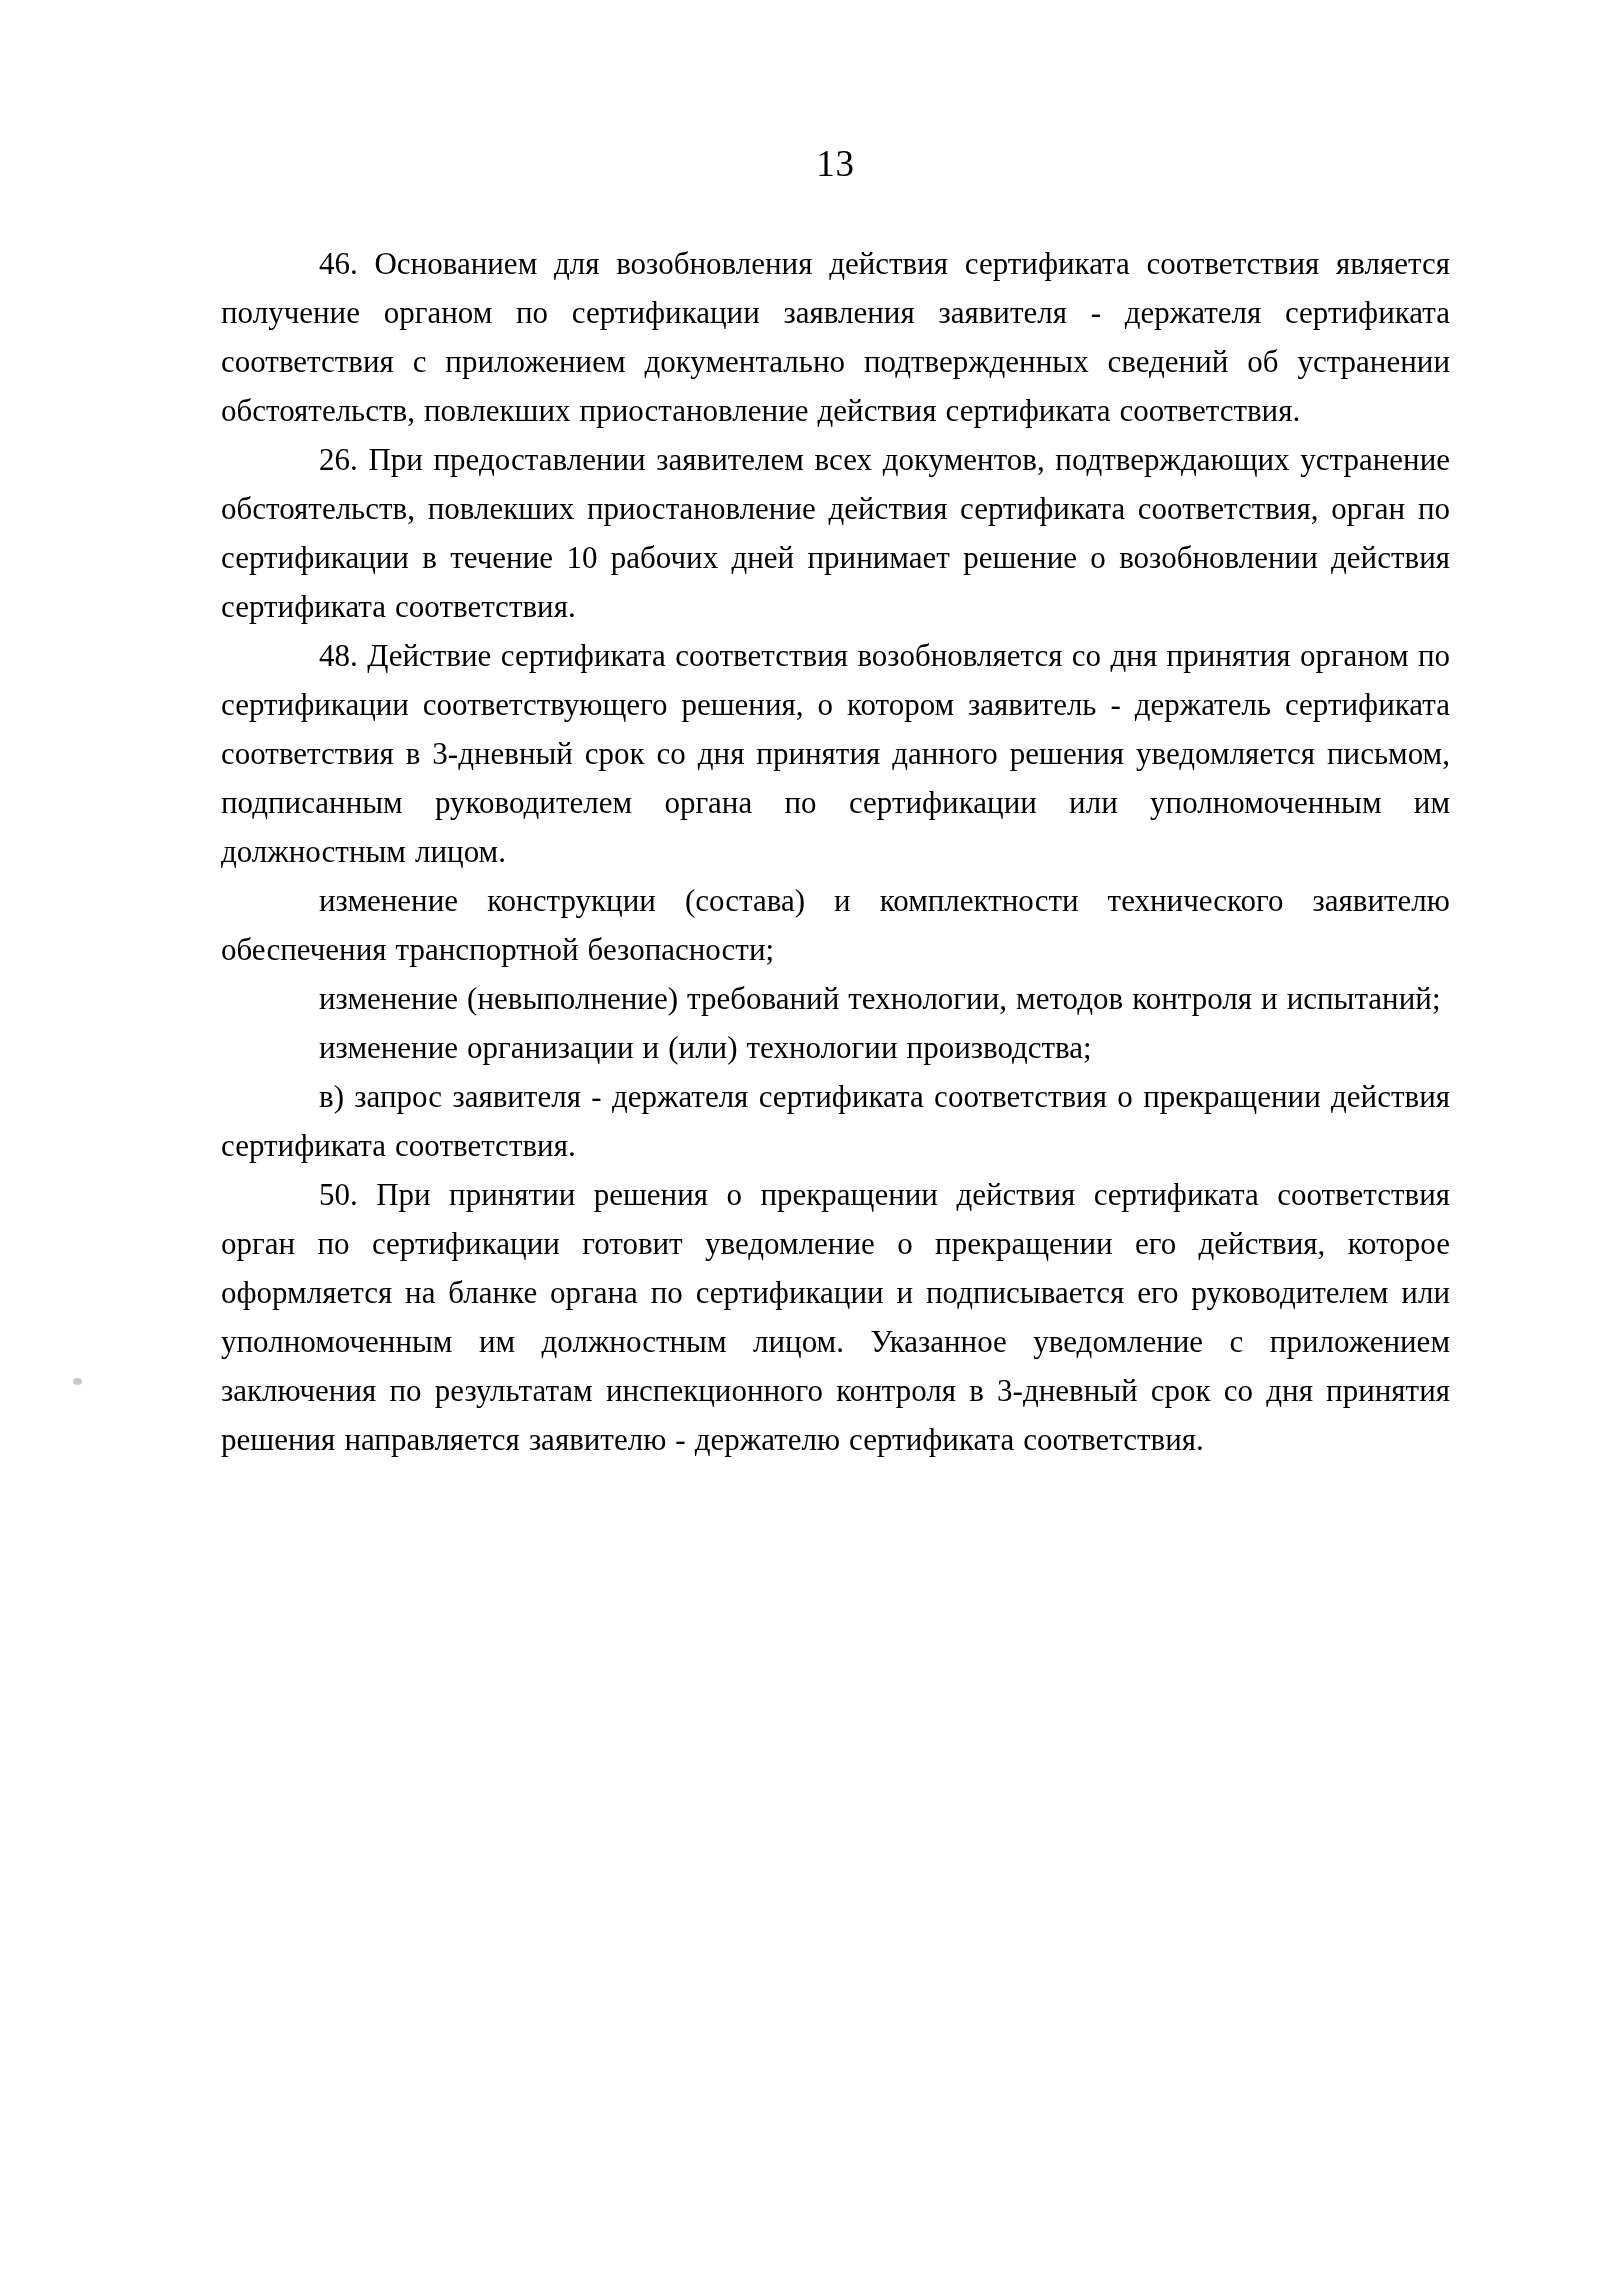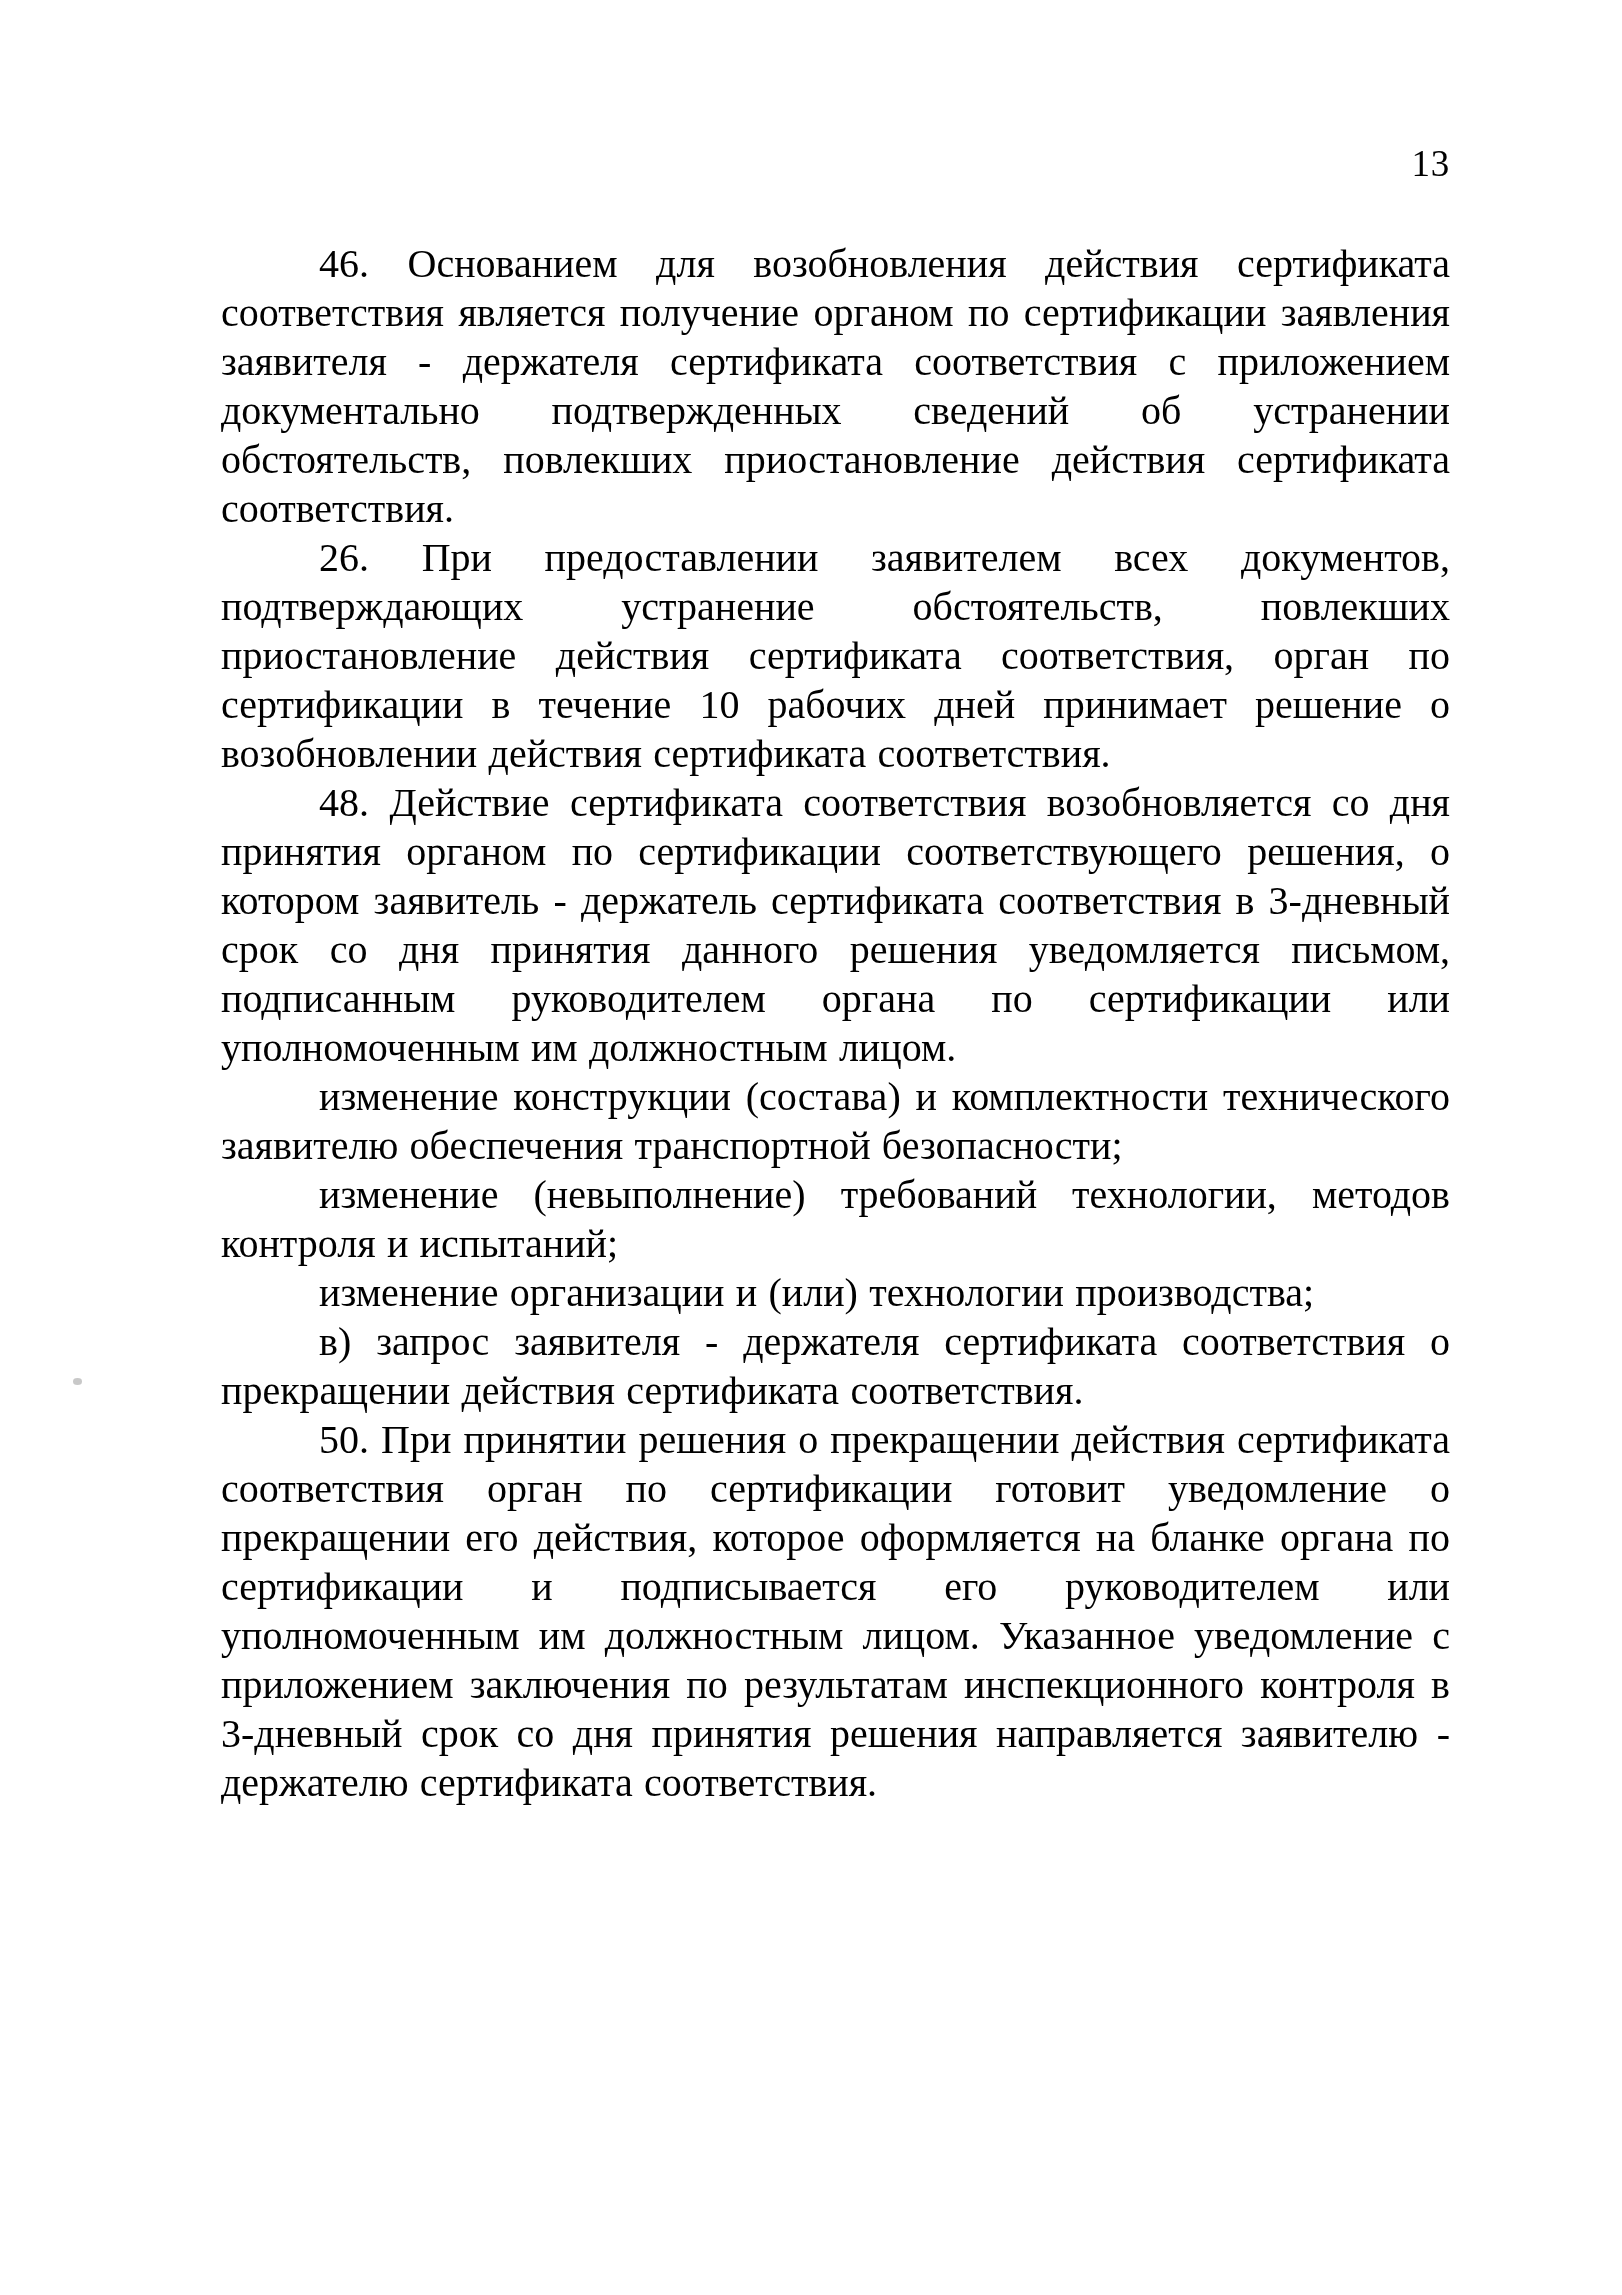--- a/index.html
+++ b/index.html
@@ -21,32 +21,32 @@
     background: #ffffff;
     overflow: hidden;
   }
   .page-number {
     position: absolute;
     top: 145px;
     left: 221px;
     width: 1229px;
     font-size: 37px;
     line-height: 37px;
-    text-align: right;
+    text-align: center;
     letter-spacing: 0.7px;
   }
   .body-text {
     position: absolute;
     top: 239px;
     left: 221px;
     width: 1229px;
   }
   .clause {
     margin: 0;
-    font-size: 40px;
+    font-size: 31px;
     line-height: 49px;
     text-align: justify;
     text-indent: 98px;
     word-spacing: 1.3px;
   }
   .scan-speck {
     position: absolute;
     left: 73px;
     top: 1378px;
     width: 9.2px;

